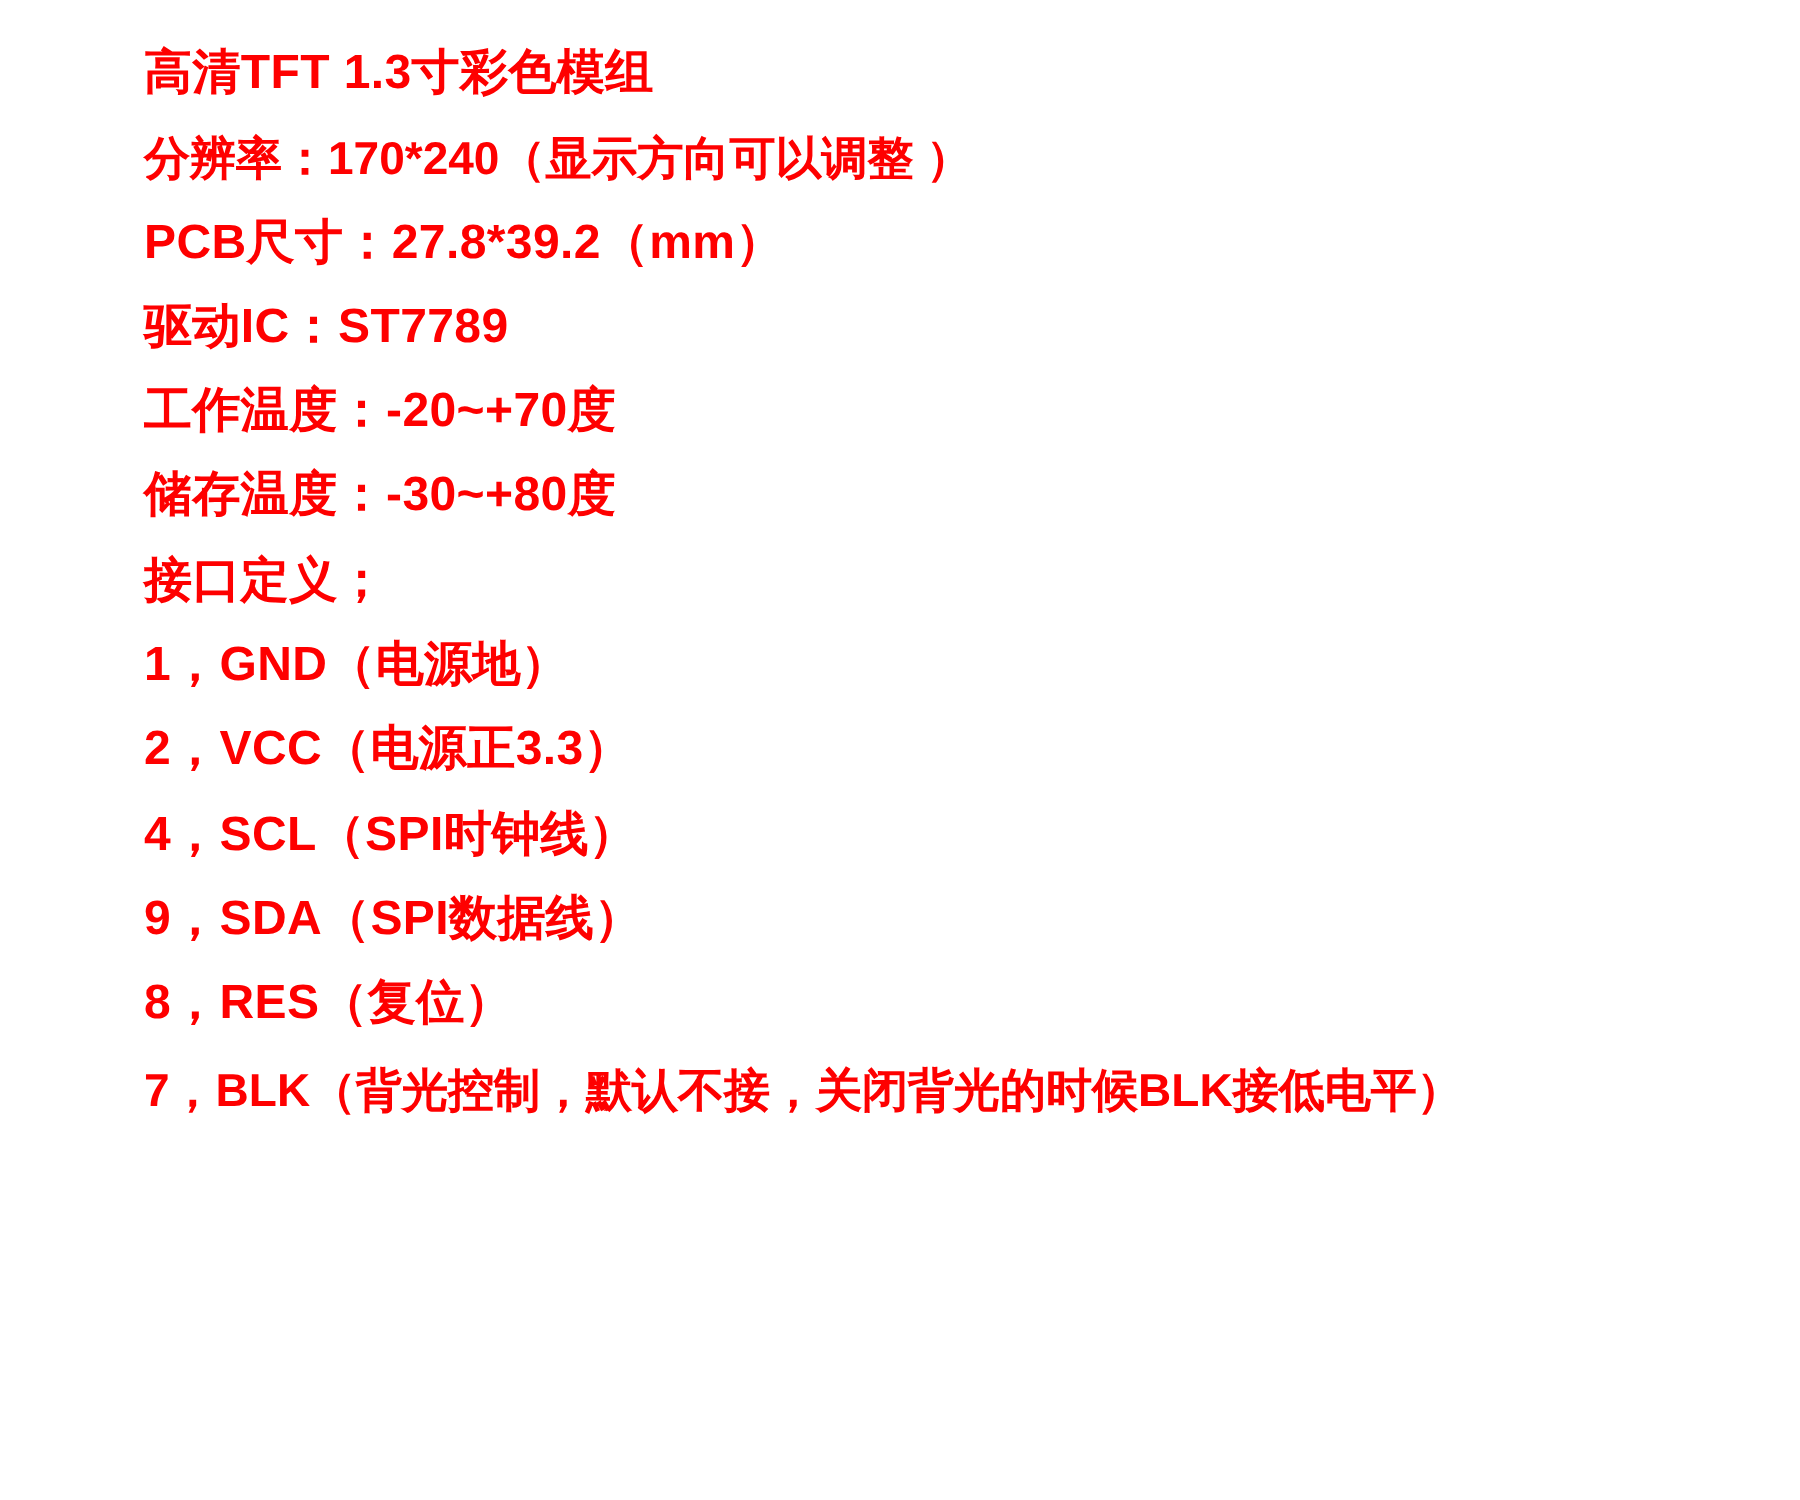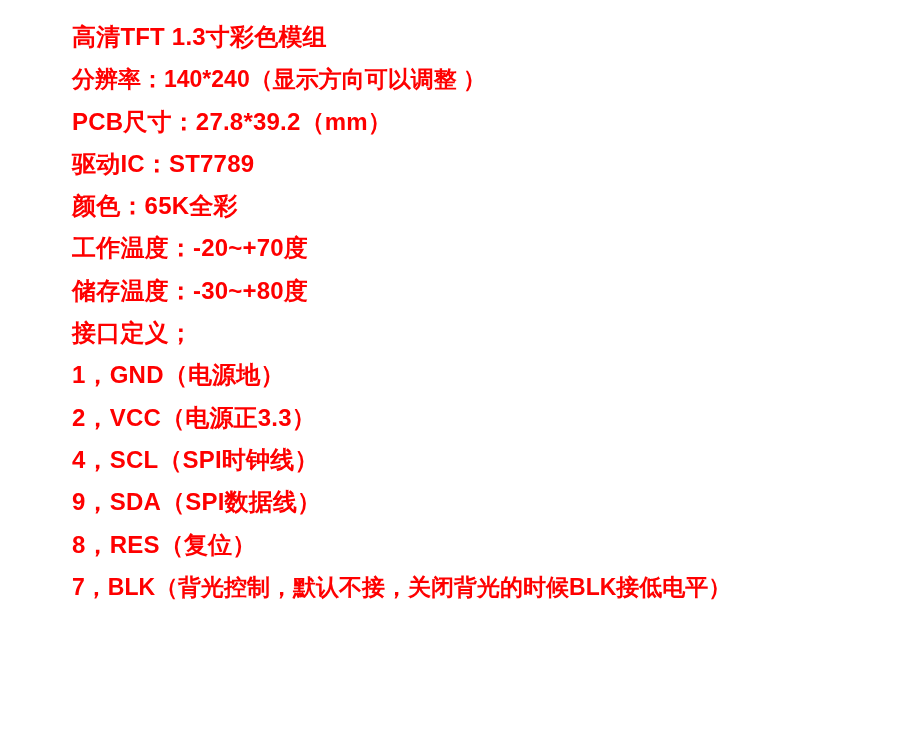--- a/index.html
+++ b/index.html
@@ -29,24 +29,23 @@
   .spec-line.long {
     font-size: 23px;
     letter-spacing: 0;
   }
 </style>
 </head>
 <body>
 
 <div class="doc" id="doc-root" style="--doc-bg: #ffffff; --doc-color: #fe0000;">
     <div class="spec-line">高清TFT 1.3寸彩色模组</div>
-    <div class="spec-line long">分辨率：140*240（显示方向可以调整 ）</div>
+    <div class="spec-line long">分辨率：170*240（显示方向可以调整 ）</div>
     <div class="spec-line">PCB尺寸：27.8*39.2（mm）</div>
     <div class="spec-line">驱动IC：ST7789</div>
-    <div class="spec-line">颜色：65K全彩</div>
     <div class="spec-line">工作温度：-20~+70度</div>
     <div class="spec-line">储存温度：-30~+80度</div>
     <div class="spec-line">接口定义；</div>
     <div class="spec-line">1，GND（电源地）</div>
     <div class="spec-line">2，VCC（电源正3.3）</div>
     <div class="spec-line">4，SCL（SPI时钟线）</div>
     <div class="spec-line">9，SDA（SPI数据线）</div>
     <div class="spec-line">8，RES（复位）</div>
     <div class="spec-line long">7，BLK（背光控制，默认不接，关闭背光的时候BLK接低电平）</div>
   </div>

